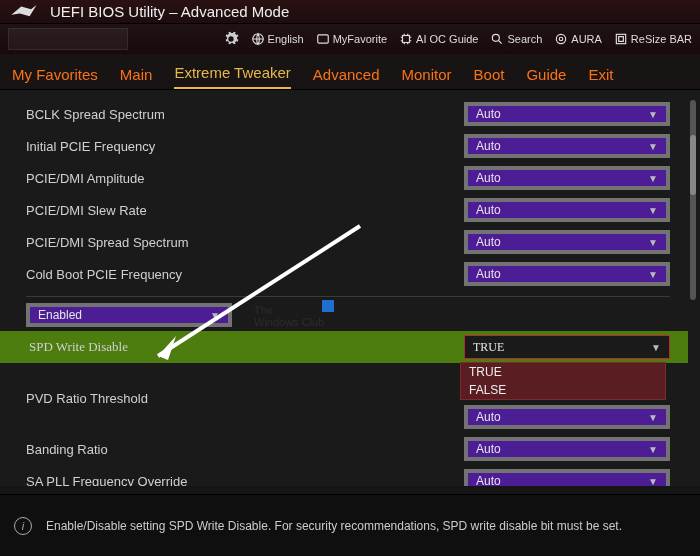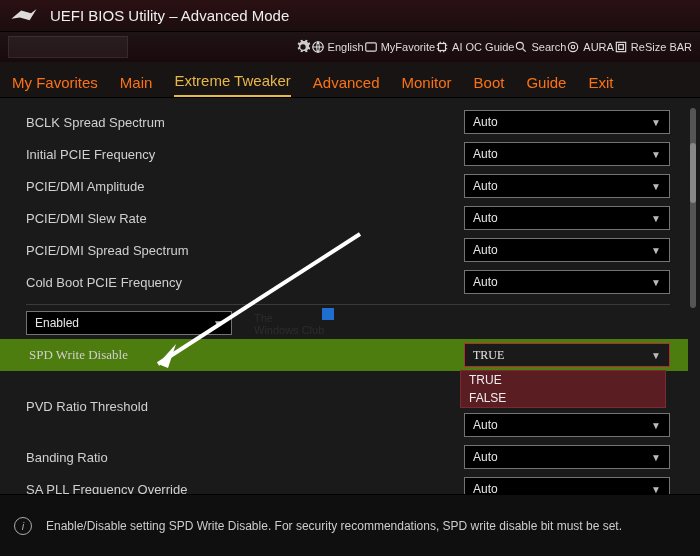--- a/index.html
+++ b/index.html
@@ -6,40 +6,41 @@
   body {
     width: 700px; height: 556px;
     background: #151515;
     font-family: Arial, Helvetica, sans-serif;
     color: #d8d8d8;
     font-size: 13px;
     overflow: hidden;
     position: relative;
   }
   .top-banner {
-    height: 32px;
+    height: 24px;
     background: linear-gradient(to bottom, #2a1013, #1c0d0f);
     display: flex; align-items: center;
     padding: 0 10px;
     border-bottom: 1px solid #000;
   }
   .rog-logo {
     width: 28px; height: 20px;
     margin-right: 12px;
     position: relative;
   }
   .rog-logo svg { width: 100%; height: 100%; }
   .title-text { font-size: 15px; color: #eee; font-weight: 400; }
   .toolbar {
     height: 30px;
     background: linear-gradient(to bottom, #1f1316, #19090c);
     display: flex; align-items: center;
     padding: 0 8px;
     font-size: 11px;
     color: #ddd;
+    gap: 12px;
     justify-content: flex-end;
   }
   .toolbar .block-left {
     width: 120px; height: 22px;
     background: rgba(255,255,255,0.05);
     border: 1px solid rgba(255,255,255,0.08);
     margin-right: auto;
   }
   .tool-item { display: inline-flex; align-items: center; gap: 3px; cursor: pointer; }
   .tool-icon { width: 14px; height: 14px; display:inline-block; }
@@ -74,22 +75,22 @@
     display: flex; align-items: center;
     height: 32px;
   }
   .row-label {
     flex: 1;
     font-size: 13px;
     color: #d0d0d0;
   }
   .row-select {
     width: 206px; height: 24px;
-    background: #000000;
-    border: 1px solid #737373;
+    background: #4c1d95;
+    border: 4px solid #737373;
     color: #e6e6e6;
     display: flex; align-items: center; justify-content: space-between;
     padding: 0 8px;
     font-size: 12px;
     margin-right: 18px;
     cursor: pointer;
   }
   .row-select .chev { font-size: 10px; color:#bbb; }
   .divider {
     border-top: 1px solid #3a3a3a;

